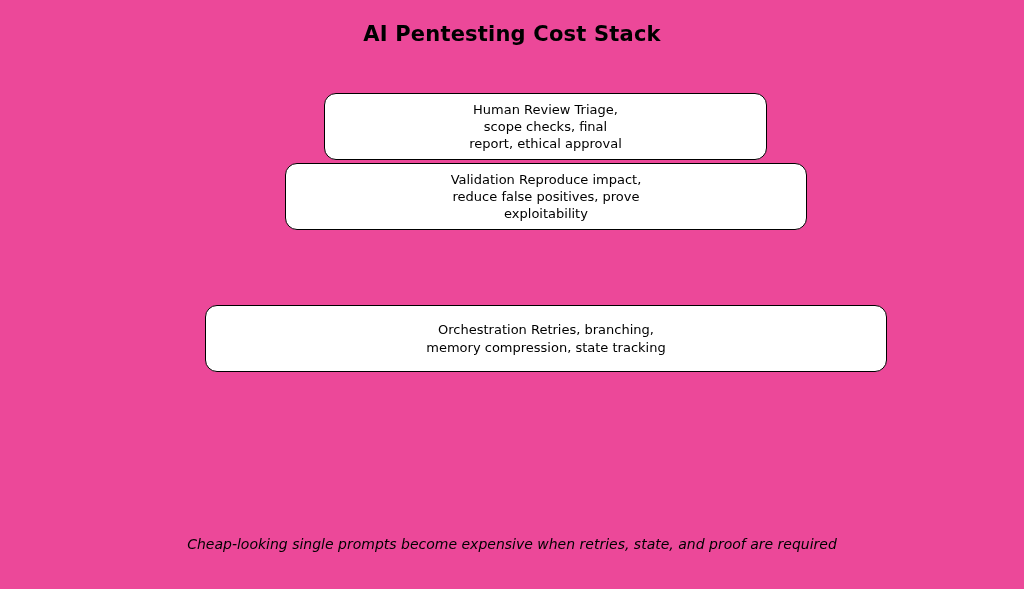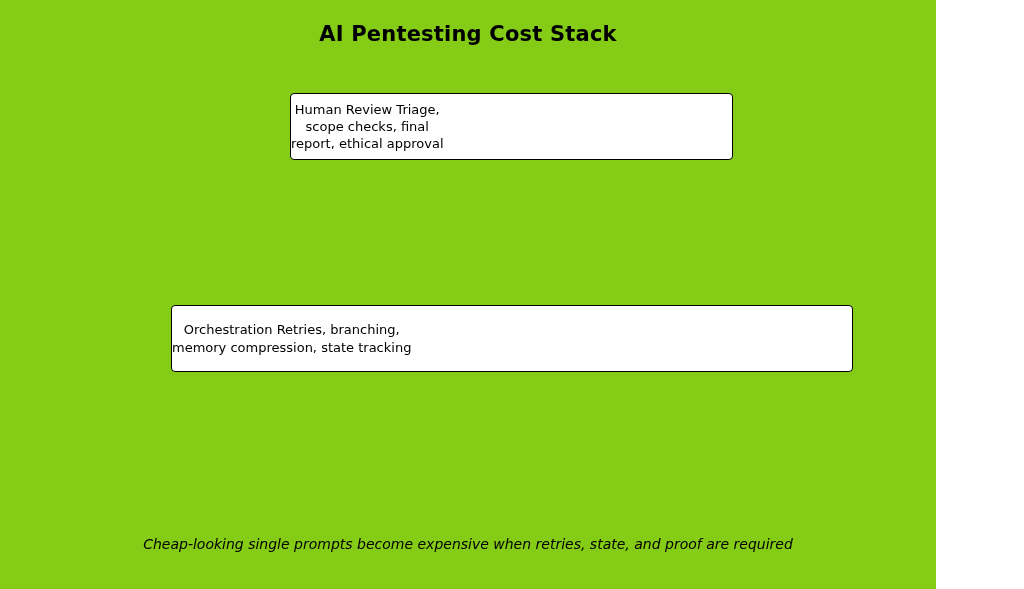--- a/index.html
+++ b/index.html
@@ -2,46 +2,48 @@
 <html><head>
 <meta charset="utf-8">
 <style>
   html, body {
     margin: 0;
     padding: 0;
     background: #ffffff;
   }
   #canvas {
     position: relative;
-    width: 936px;
+    width: 1024px;
     height: 589px;
-    background: #84cc16;
+    background: #ec4899;
     font-family: "DejaVu Sans", sans-serif;
     color: #000000;
     overflow: hidden;
   }
   .chart-title {
     position: absolute;
     top: 22px;
     left: 0;
     width: 100%;
     text-align: center;
     font-size: 21px;
     font-weight: bold;
     letter-spacing: 0.2px;
   }
   .layer {
     position: absolute;
     height: 67px;
     background: #ffffff;
     border: 1.8px solid #000000;
-    border-radius: 4px;
+    border-radius: 12px;
     display: flex;
     align-items: center;
+    justify-content: center;
     box-sizing: border-box;
+    margin-left: 34px;
   }
   .layer .layer-text {
     white-space: pre-line;
     text-align: center;
     font-size: 13px;
     line-height: 1.32;
     color: #000000;
   }
   .l1 { left: 290px; top: 93px;  width: 443px; }
   .l2 { left: 251px; top: 163px; width: 522px; }
@@ -66,20 +68,25 @@
 <div id="canvas">
 
   <div class="chart-title">AI Pentesting Cost Stack</div>
 
   <div class="layer l1">
     <div class="layer-text">Human Review Triage,
 scope checks, final
 report, ethical approval</div>
   </div>
 
+  <div class="layer l2">
+    <div class="layer-text">Validation Reproduce impact,
+reduce false positives, prove
+exploitability</div>
+  </div>
 
 
   <div class="layer l4">
     <div class="layer-text">Orchestration Retries, branching,
 memory compression, state tracking</div>
   </div>
 
 
 
   <div class="caption">Cheap-looking single prompts become expensive when retries, state, and proof are required</div>

